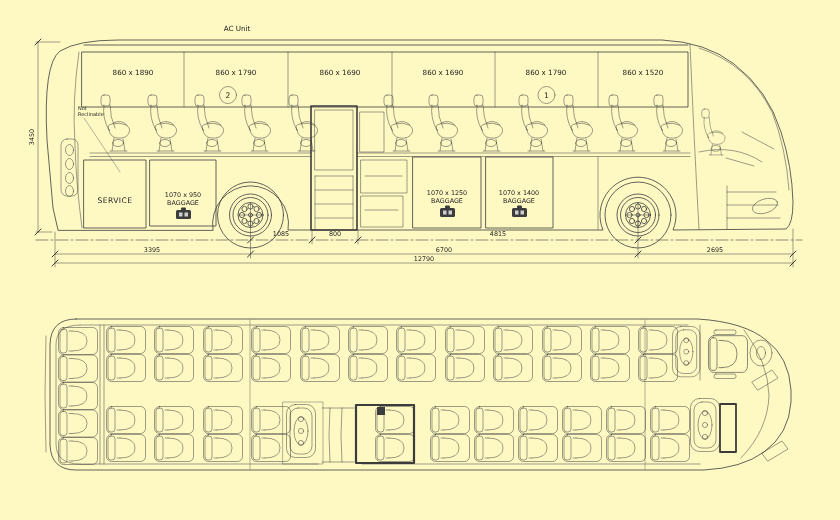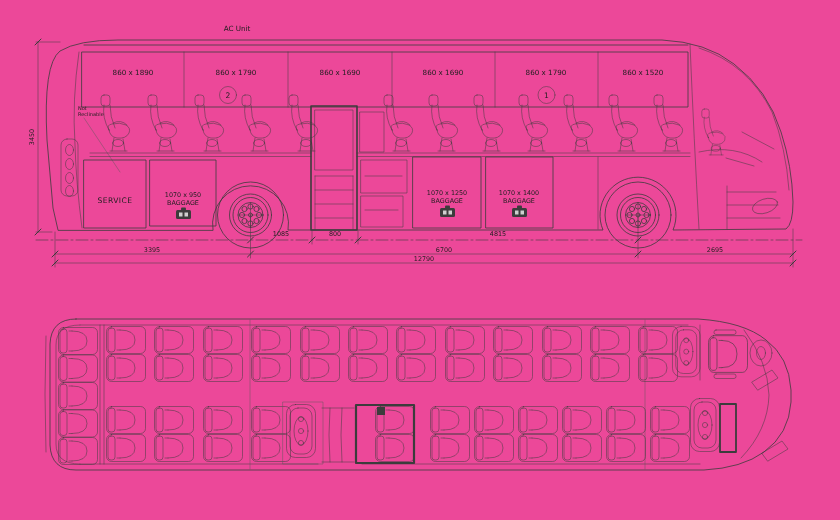--- a/index.html
+++ b/index.html
@@ -1,16 +1,16 @@
 <!DOCTYPE html>
 <html><head>
 <meta charset="utf-8">
 <style>
   html,body{margin:0;padding:0;background:#fff;}
-  .stage{position:relative;width:840px;height:520px;background:#ec4899;overflow:hidden;}
+  .stage{position:relative;width:840px;height:520px;background:#fef9c3;overflow:hidden;}
   svg{display:block;}
   .ln{stroke:#3c3c3c;fill:none;stroke-width:.8;stroke-linecap:round;stroke-linejoin:round;}
   .thin{stroke-width:.5;}
   .hair{stroke-width:.45;stroke:#5a5a5a;}
   .bold{stroke-width:2.2;}
   .dash{stroke-dasharray:12 3 2 3;stroke-width:.6;}
   .fillDark{fill:#3c3c3c;stroke:none;}
   text{stroke:none;fill:#1e1e1e;font-family:"DejaVu Sans",sans-serif;}
   .t5{font-size:5px;}
   .t6{font-size:6.4px;}

